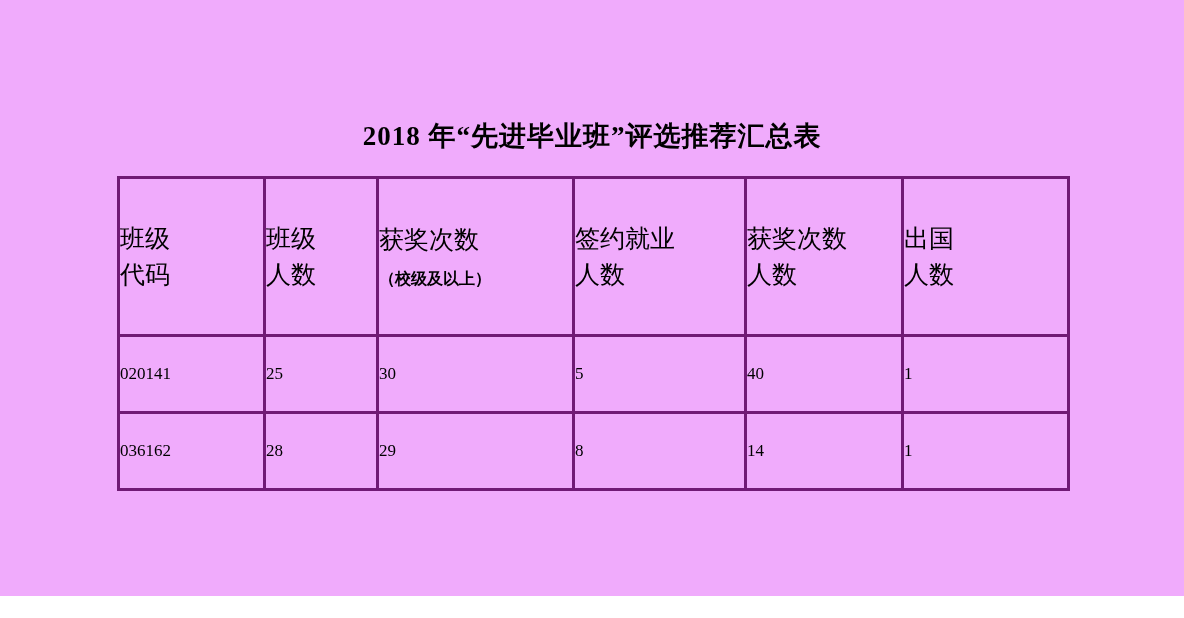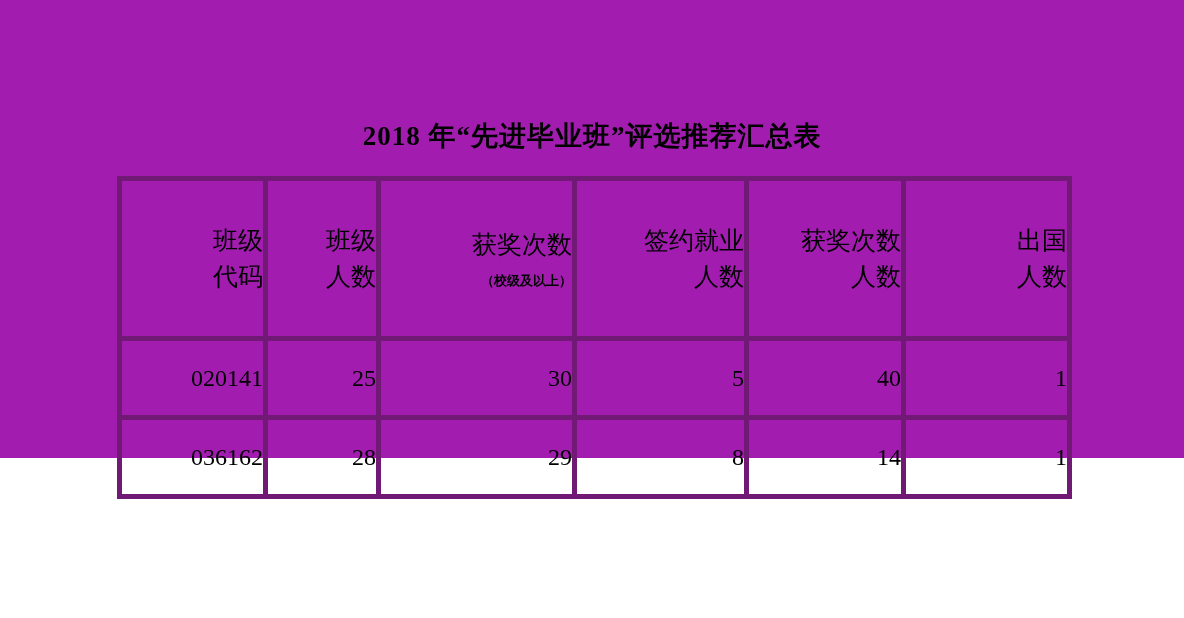--- a/index.html
+++ b/index.html
@@ -10,22 +10,22 @@
   body {
     width: 1184px;
     height: 618px;
     font-family: "Liberation Serif", "DejaVu Serif", serif;
     color: #000000;
     overflow: hidden;
   }
   .page {
     position: relative;
     width: 1184px;
-    height: 458px;
-    background: #a21caf;
+    height: 596px;
+    background: #f0abfc;
   }
   .doc-title {
     position: absolute;
     left: 0;
     top: 118px;
     width: 1184px;
     text-align: center;
     font-size: 27px;
     font-weight: bold;
     letter-spacing: 1px;
@@ -37,46 +37,46 @@
     left: 117px;
     top: 176px;
     width: 950px;
   }
   table.summary {
     border-collapse: collapse;
     width: 950px;
     table-layout: fixed;
   }
   table.summary td, table.summary th {
-    border: 5px solid #701a75;
-    text-align: right;
+    border: 3px solid #701a75;
+    text-align: left;
     vertical-align: middle;
     font-weight: normal;
     padding: 0;
     margin-top: 13px;
   }
   thead td {
     height: 155px;
     font-size: 25px;
     font-weight: bold;
     line-height: 1.42;
   }
   thead td .hdr-line {
     display: block;
   }
   thead td .hdr-sub {
     display: block;
-    font-size: 13px;
+    font-size: 16px;
     font-weight: bold;
     margin-top: 10px;
     letter-spacing: 0px;
   }
   tbody td {
     height: 74px;
-    font-size: 24px;
+    font-size: 17px;
     font-family: "Liberation Serif", "DejaVu Serif", serif;
   }
   .col-0 { width: 146px; }
   .col-1 { width: 113px; }
   .col-2 { width: 196px; }
   .col-3 { width: 172px; }
   .col-4 { width: 157px; }
   .col-5 { width: 166px; }
 </style>
 </head>

